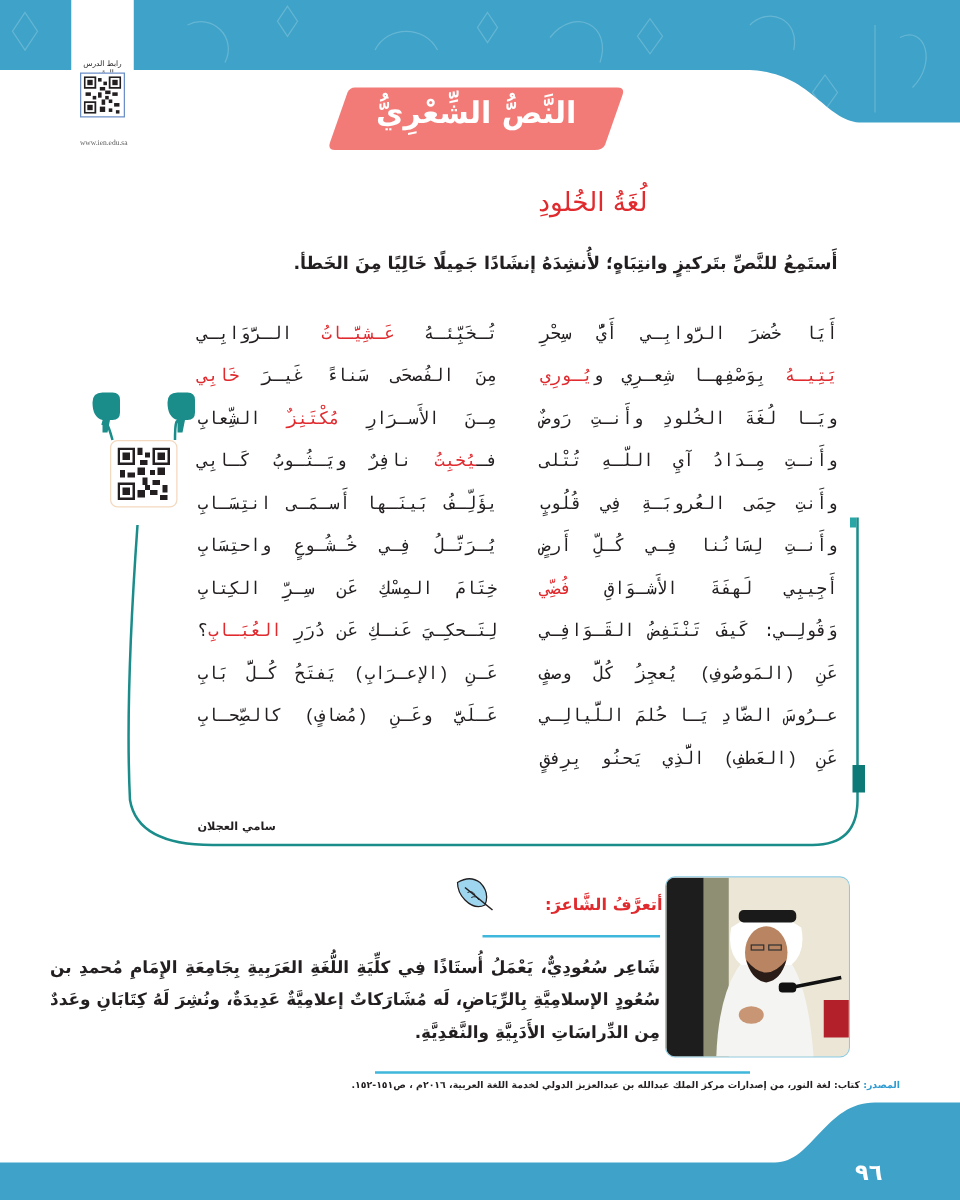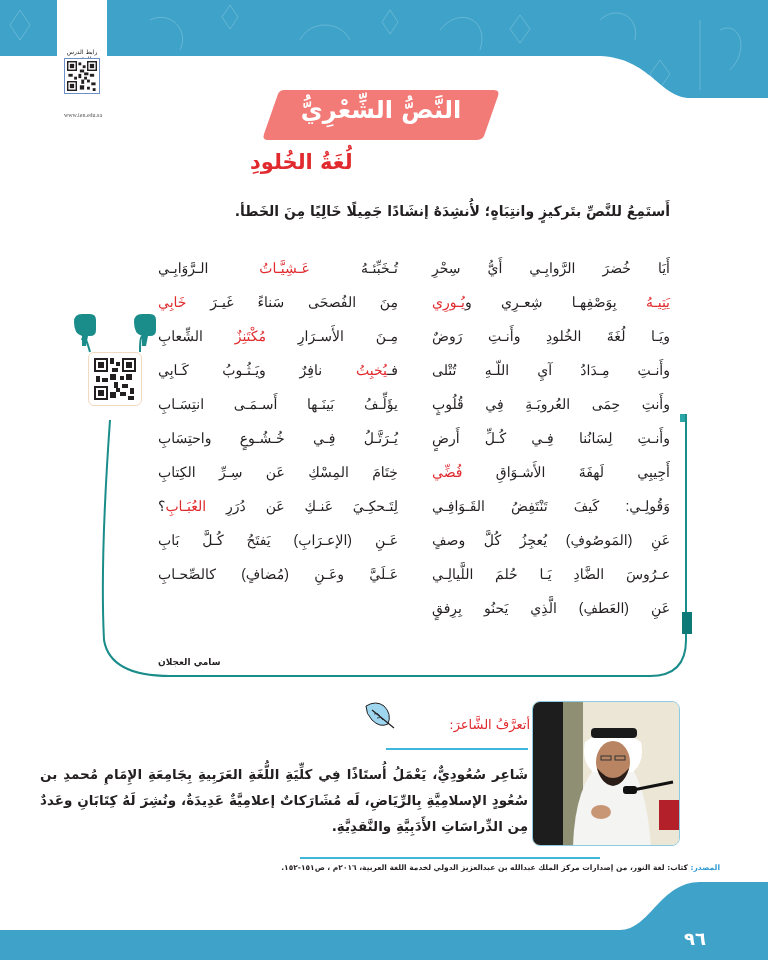--- a/index.html
+++ b/index.html
@@ -5,43 +5,43 @@
   * { box-sizing: border-box; margin: 0; padding: 0; }
   html, body { width: 768px; height: 960px; overflow: hidden; background: #ffffff; }
   body { position: relative; font-family: "DejaVu Sans", sans-serif; color: #231f20; }
   .top-curve { position: absolute; left: 0; top: 0; width: 768px; height: 110px; }
   .qr-block-inner { position: absolute; left: 57px; top: 0; width: 50px; height: 130px; background: #fff; }
   .qr-caption { position: absolute; left: 58px; top: 48px; width: 48px; font-size: 6px; text-align: center; direction: rtl; color: #231f20; }
   .qr-box { position: absolute; left: 64px; top: 58px; width: 36px; height: 36px; border: 1px solid #6d8fc7; background: #fff; padding: 2px; }
   .qr-url { position: absolute; left: 56px; top: 112px; width: 54px; font-size: 6px; text-align: center; font-family: "Liberation Serif", serif; color: #555; }
 
   
-  .banner { position: absolute; left: 262px; top: 88px; width: 238px; height: 54px; }
+  .banner { position: absolute; left: 262px; top: 68px; width: 238px; height: 54px; }
   .banner svg { position: absolute; left: 0; top: 0; }
   .banner-text { position: absolute; left: 0; top: 8px; width: 238px; text-align: center; color: #fff; font-size: 24px; font-weight: bold; direction: rtl; }
 
-  .poem-title { position: absolute; left: 250px; top: 150px; width: 268px; text-align: left; color: #e02a2e; font-size: 21px; font-weight: bold; direction: rtl; }
+  .poem-title { position: absolute; left: 250px; top: 150px; width: 268px; text-align: right; color: #e02a2e; font-size: 21px; font-weight: normal; direction: rtl; }
 
   .instruction { position: absolute; left: 110px; top: 203px; width: 560px; text-align: right; direction: rtl; font-size: 14px; font-weight: bold; color: #231f20; }
 
   
   .frame-svg { position: absolute; left: 0; top: 0; width: 768px; height: 960px; pointer-events: none; }
 
-  .poem-col { position: absolute; direction: rtl; font-family: Liberation Sans, sans-serif; font-size: 14px; color: #231f20; }
+  .poem-col { position: absolute; direction: rtl; font-family: Liberation Mono, monospace; font-size: 14px; color: #231f20; }
   .poem-col .line { height: 34px; line-height: 34px; white-space: nowrap; text-align: justify; text-align-last: justify; }
   .col-right { left: 432px; top: 251px; width: 238px; }
   .col-left { left: 158px; top: 251px; width: 240px; }
   .red { color: #e02a2e; }
 
   .poet-name { position: absolute; left: 158px; top: 657px; width: 100px; text-align: left; direction: rtl; font-size: 9px; font-weight: bold; }
 
   .qr2 { position: absolute; left: 88px; top: 352px; width: 54px; height: 54px; border: 1.5px solid #f3d9bf; border-radius: 6px; background: #fff; padding: 5px; }
 
   
-  .know-title { position: absolute; left: 380px; top: 717px; width: 150px; text-align: right; direction: rtl; font-size: 13px; font-weight: normal; color: #e02a2e; }
+  .know-title { position: absolute; left: 380px; top: 717px; width: 150px; text-align: right; direction: rtl; font-size: 13px; font-weight: bold; color: #e02a2e; }
   .feather { position: absolute; left: 362px; top: 700px; width: 34px; height: 30px; }
   .know-rule { position: absolute; left: 386px; top: 748px; width: 142px; height: 2px; background: #3fb7dc; }
 
   .photo { position: absolute; left: 532px; top: 701px; width: 148px; height: 145px; border: 1.5px solid #8dcbe3; border-radius: 8px; overflow: hidden; background: #efe9dc; }
 
   .bio { position: absolute; left: 40px; top: 761px; width: 488px; direction: rtl; text-align: justify; text-align-last: right; font-size: 13.5px; line-height: 26px; font-weight: bold; color: #231f20; }
 
   .source-rule { position: absolute; left: 300px; top: 857px; width: 300px; height: 2px; background: #3fb7dc; }
   .source { position: absolute; left: 160px; top: 863px; width: 560px; text-align: right; direction: rtl; font-size: 7.5px; font-weight: bold; color: #231f20; }
   .source .label { color: #2e9bd1; }

